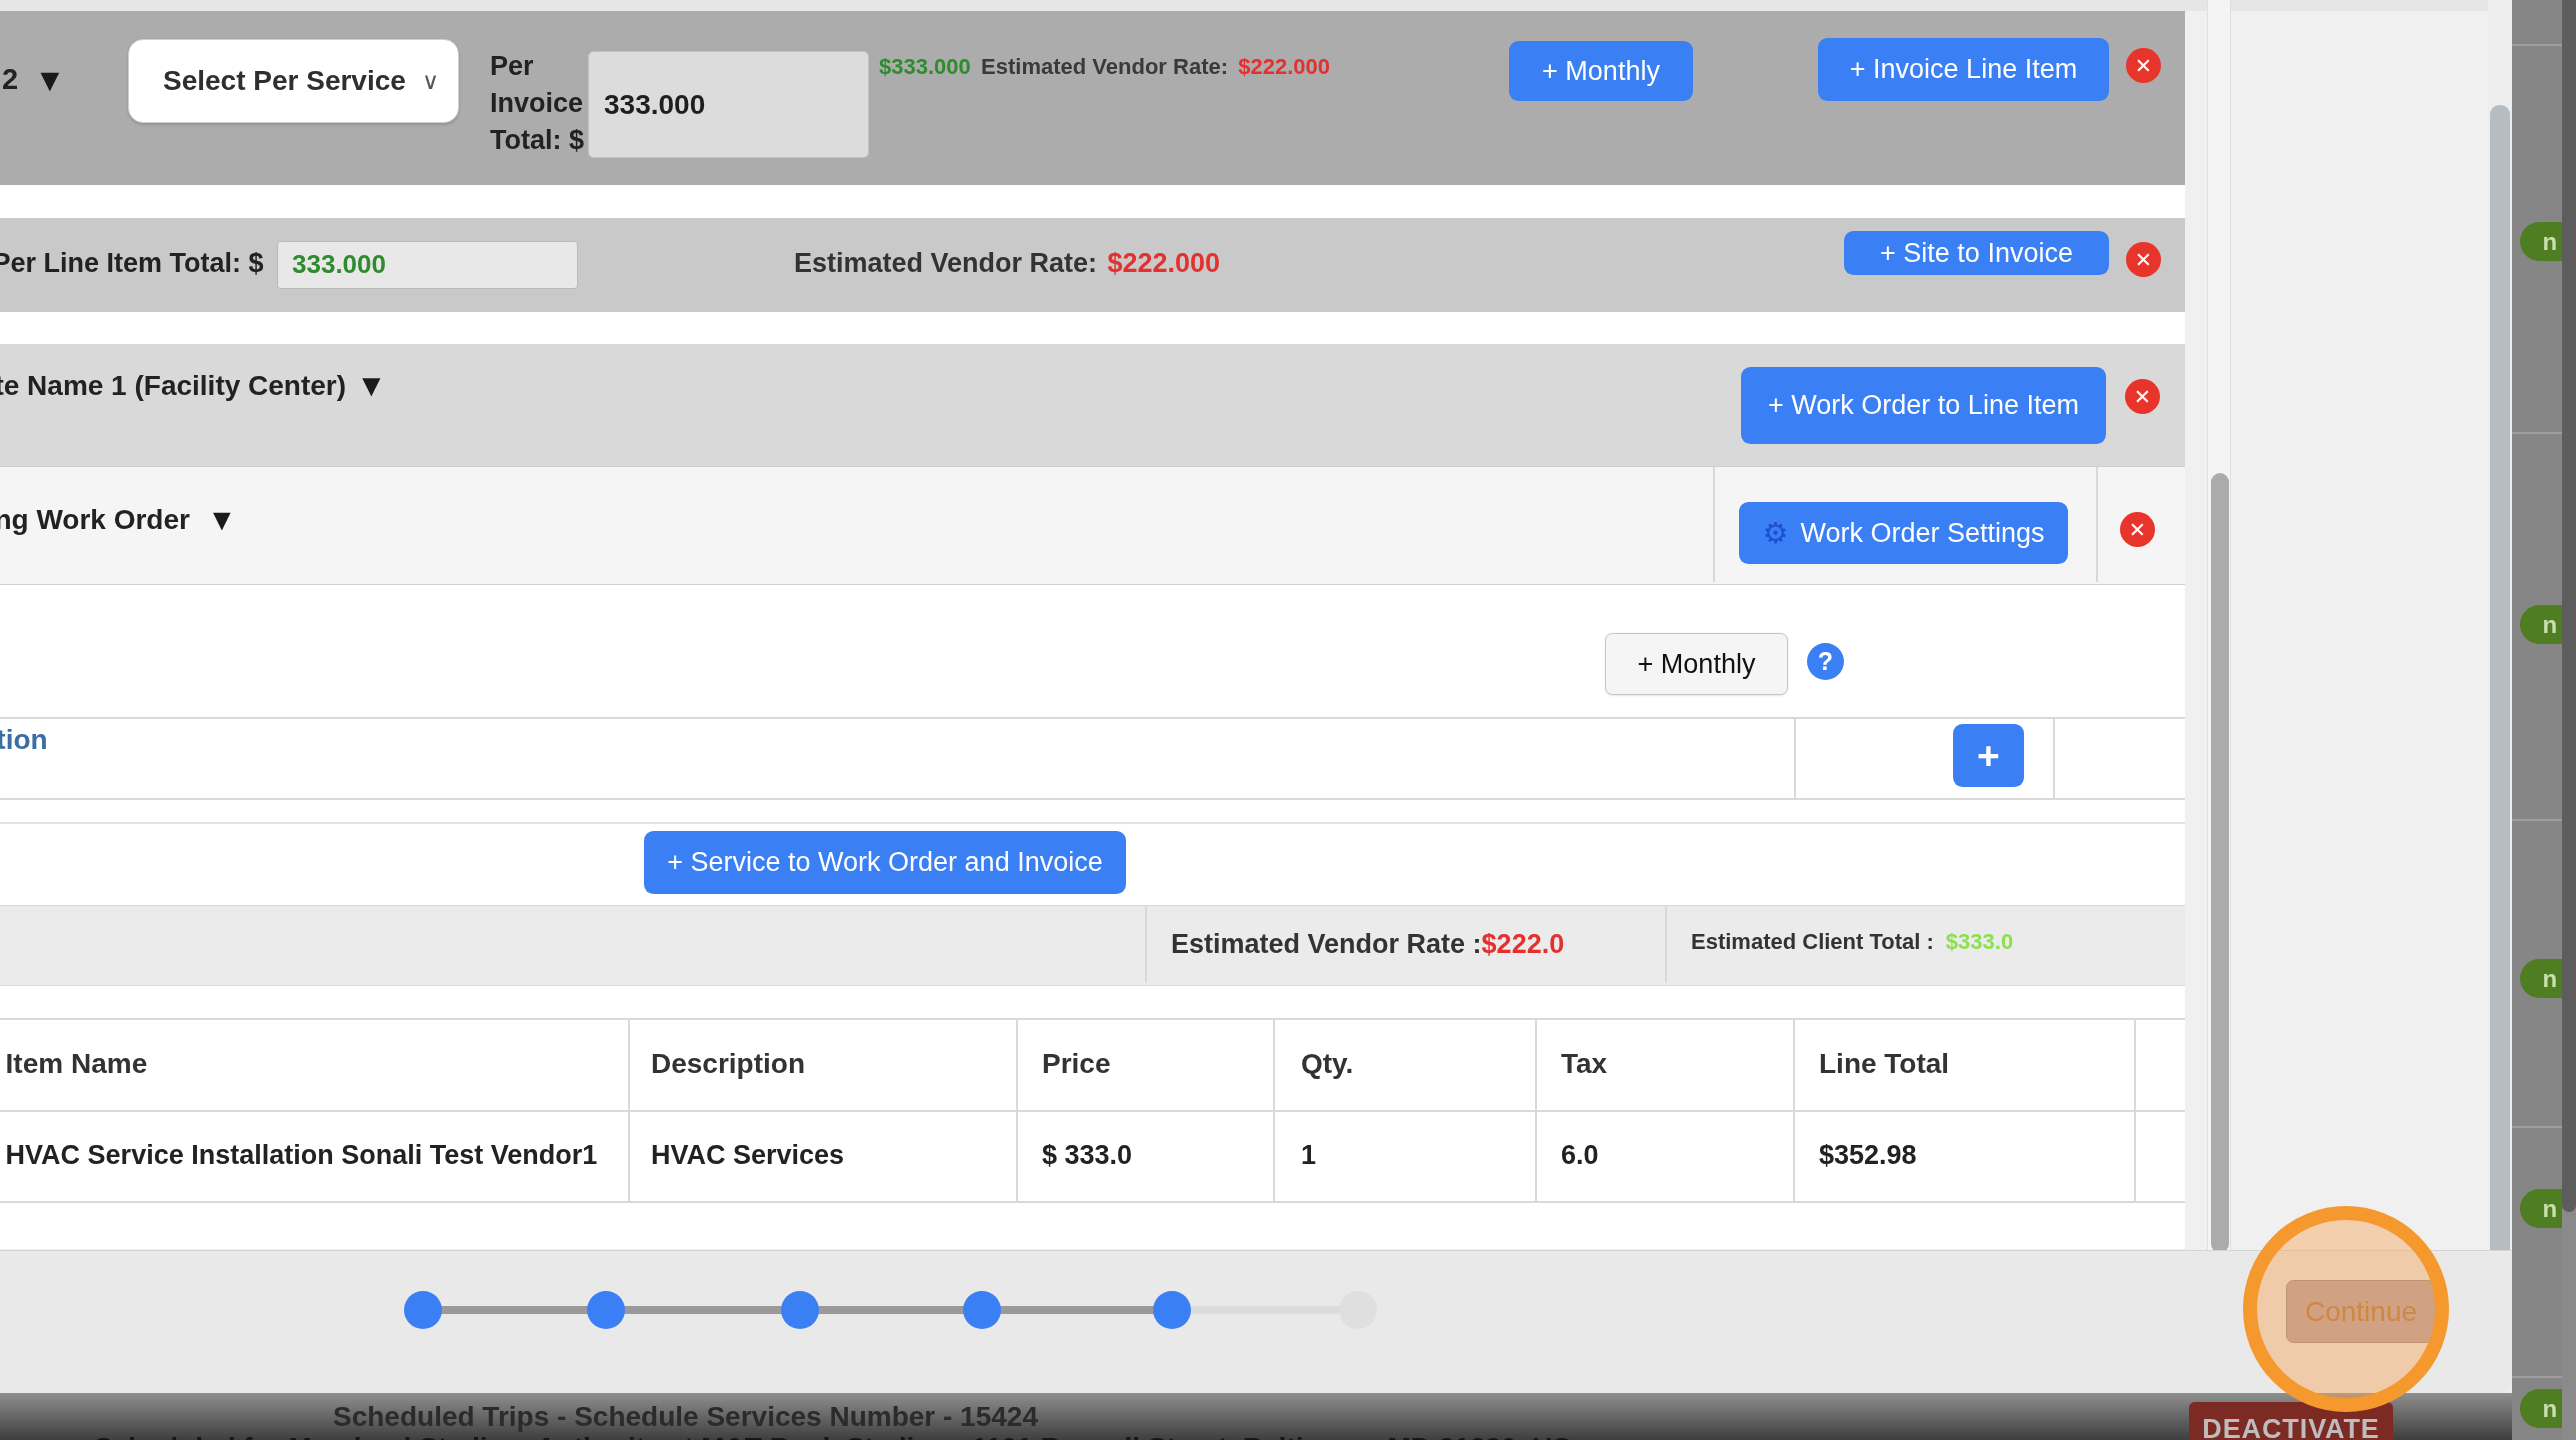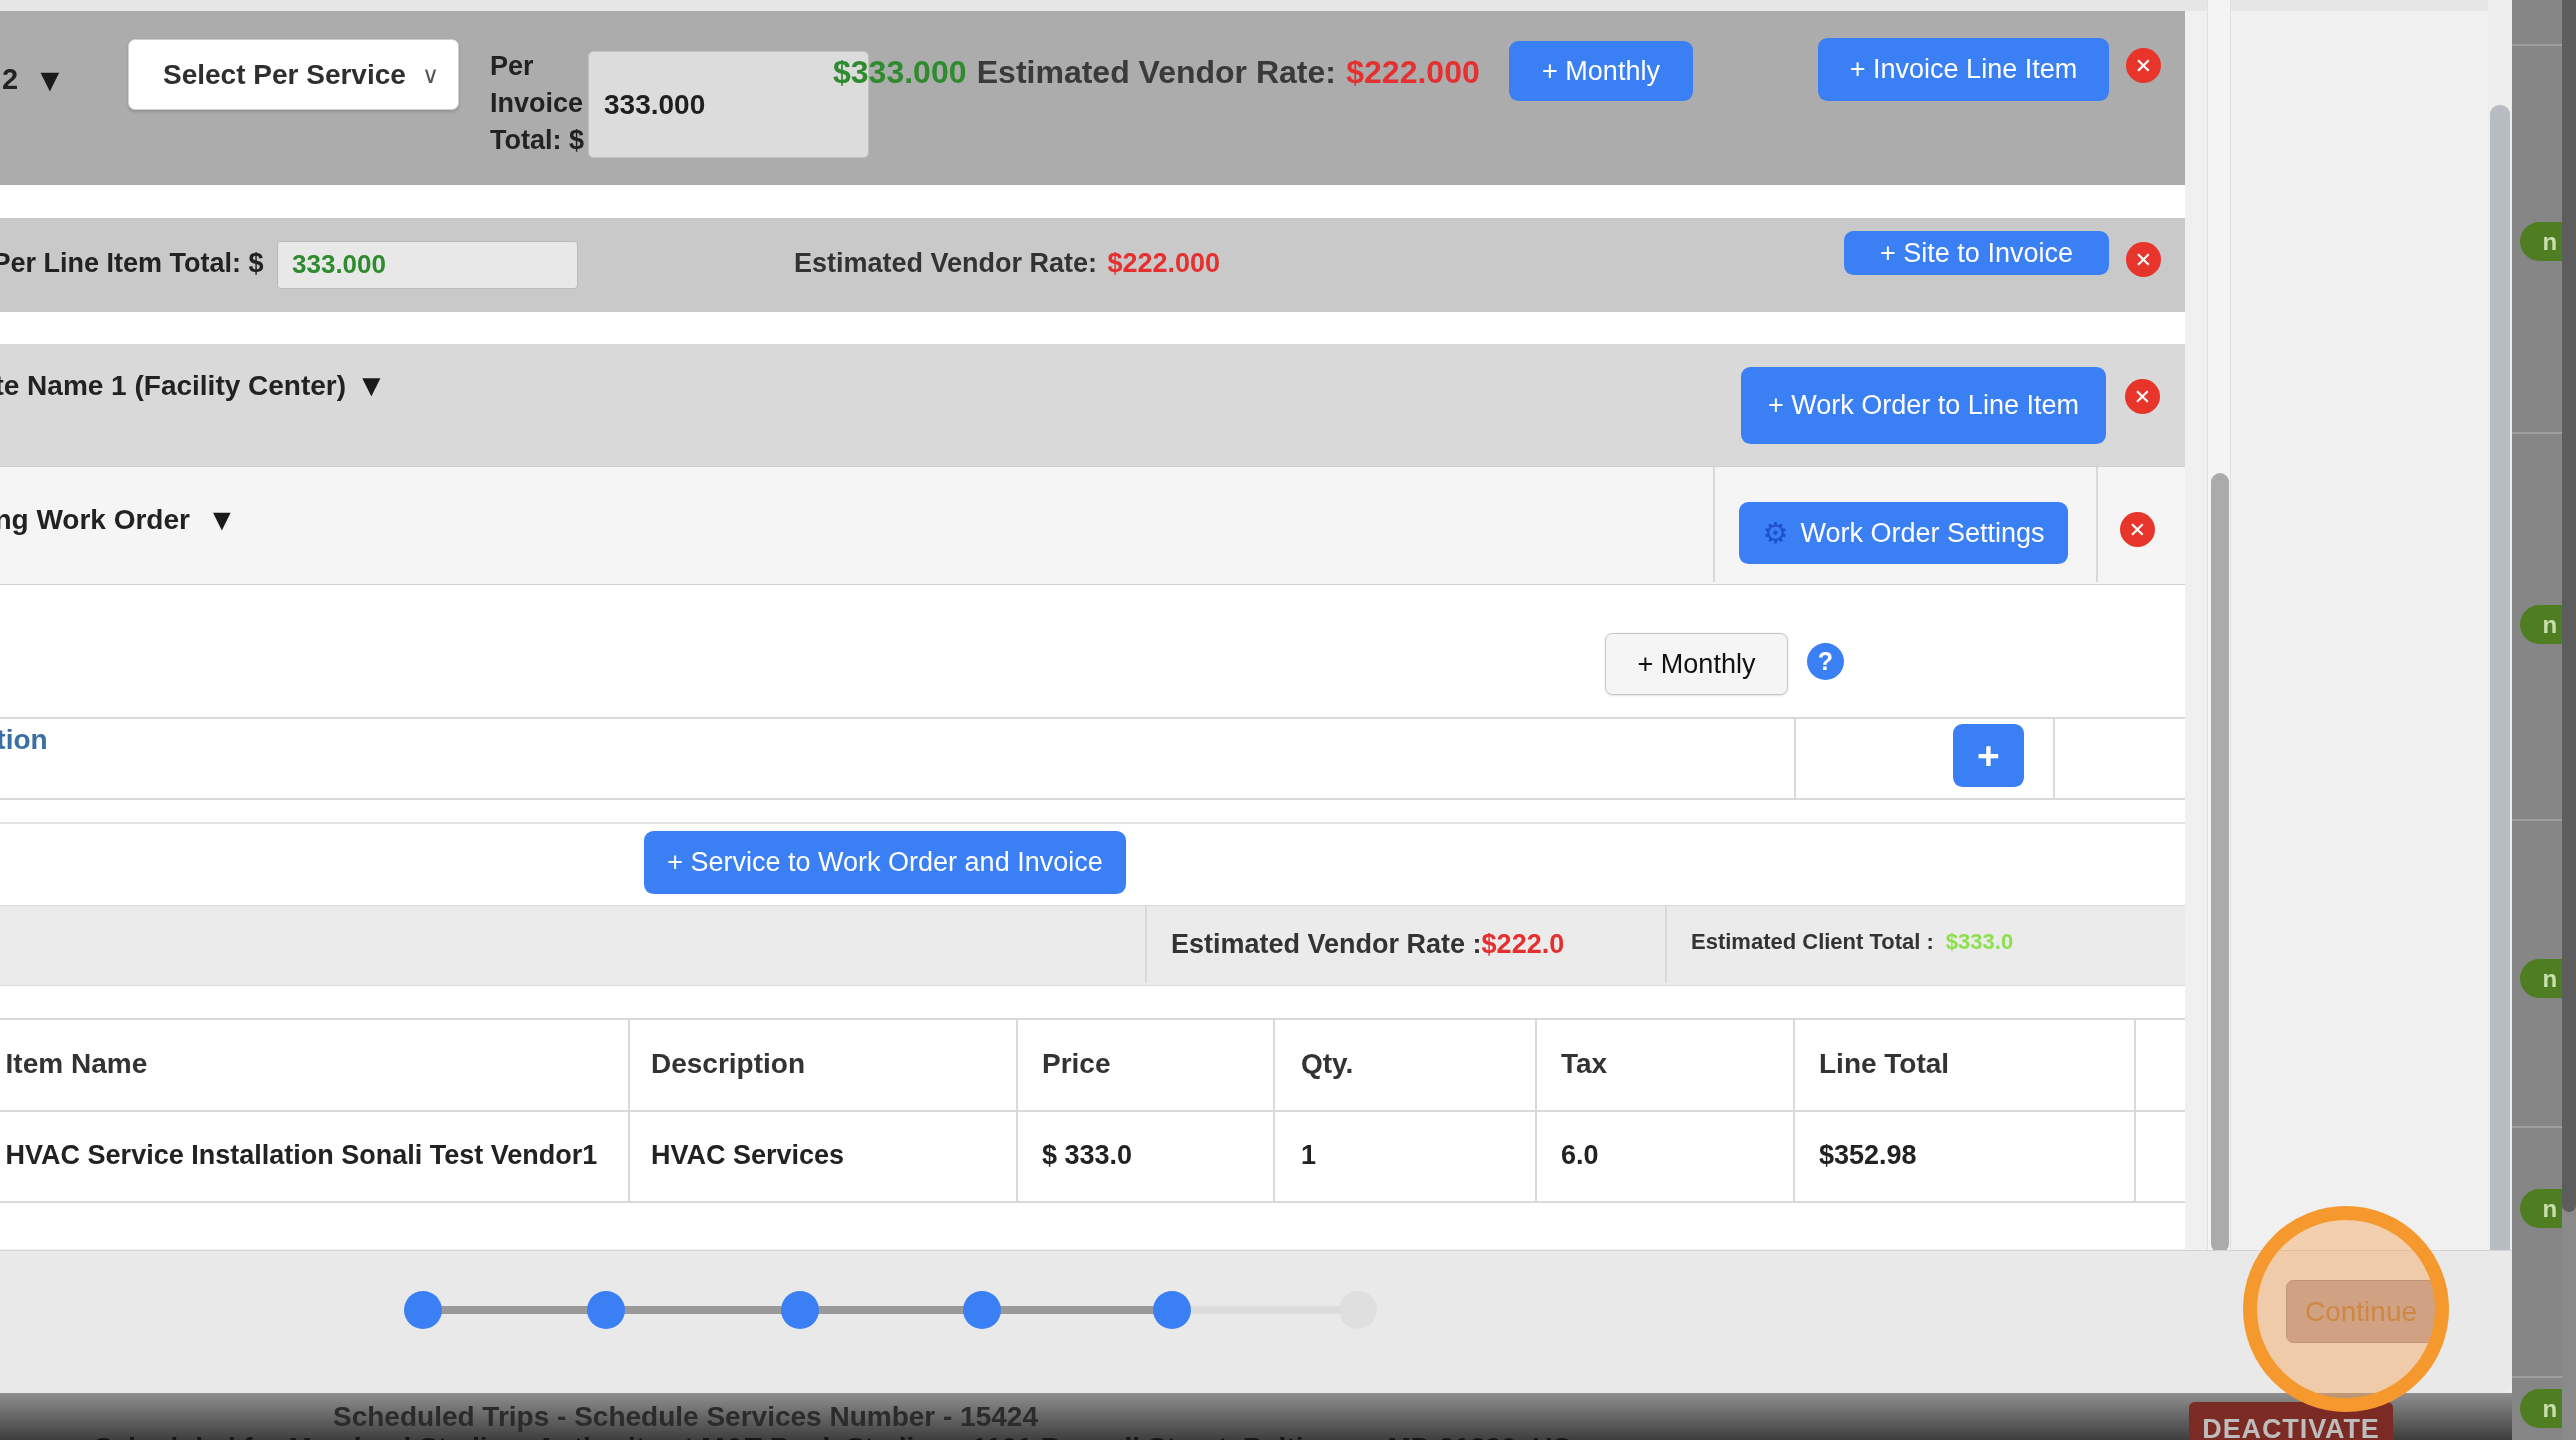--- a/index.html
+++ b/index.html
@@ -30,31 +30,31 @@
 
 <div id="screen">
 
   <div class="abs" style="left:0;top:0;width:2512px;height:1393px;background:#f0f0f0;"></div>
   <div class="abs" style="left:0;top:0;width:2512px;height:11.2px;background:#e6e6e6;"></div>
   <div class="abs" style="left:0;top:11.2px;width:2185px;height:1238px;background:#ffffff;"></div>
 
   <div class="abs" style="left:0;top:11.2px;width:2185px;height:174px;background:#acacac;">
     <span class="abs lbl" style="left:1.9px;top:52px;font-size:29px;">2</span>
     <span class="abs" style="left:34px;top:51px;font-size:32px;color:#1a1a1a;">▼</span>
-    <div class="abs flex" style="left:128px;top:28px;width:331px;height:71px;background:#fff;border:0.9px solid #cfcfcf;
-                border-radius:7px;box-shadow:0 1.9px 2.8px rgba(0,0,0,0.15);justify-content:space-between;padding:0 19px 0 34px;">
+    <div class="abs flex" style="left:128px;top:28px;width:331px;height:84px;background:#fff;border:0.9px solid #cfcfcf;
+                border-radius:15px;box-shadow:0 1.9px 2.8px rgba(0,0,0,0.15);justify-content:space-between;padding:0 19px 0 34px;">
       <span class="lbl" style="font-size:28px;color:#2f2f2f;">Select Per Service</span>
       <span style="font-size:23.4px;color:#555;">∨</span>
     </div>
     <div class="abs lbl" style="left:490px;top:37px;width:109px;font-size:27px;line-height:37px;">Per Invoice Total: $</div>
     <div class="abs flex" style="left:588px;top:40px;width:281px;height:107px;background:#dcdcdc;border:0.9px solid #c2c2c2;
                 border-radius:5.6px;padding-left:15px;">
       <span style="font-size:28px;font-weight:600;color:#1f1f1f;">333.000</span>
     </div>
-    <div class="abs flex" style="left:833px;top:43px;gap:10.3px;font-size:32px;font-weight:bold;">
+    <div class="abs flex" style="left:879px;top:43px;gap:10.3px;font-size:22px;font-weight:bold;">
       <span style="color:#2e8b2e;">$333.000</span>
       <span style="color:#3a3a3a;">Estimated Vendor Rate:</span>
       <span style="color:#e53030;">$222.000</span>
     </div>
     <button class="btn btn-blue abs" style="left:1509px;top:30px;width:184px;height:60px;">+ Monthly</button>
     <button class="btn btn-blue abs" style="left:1818px;top:27px;width:291px;height:63px;">+ Invoice Line Item</button>
     <div class="xbadge abs" style="left:2126px;top:37px;">✕</div>
   </div>
 
   <div class="abs" style="left:0;top:218px;width:2185px;height:94px;background:#c9c9c9;">

